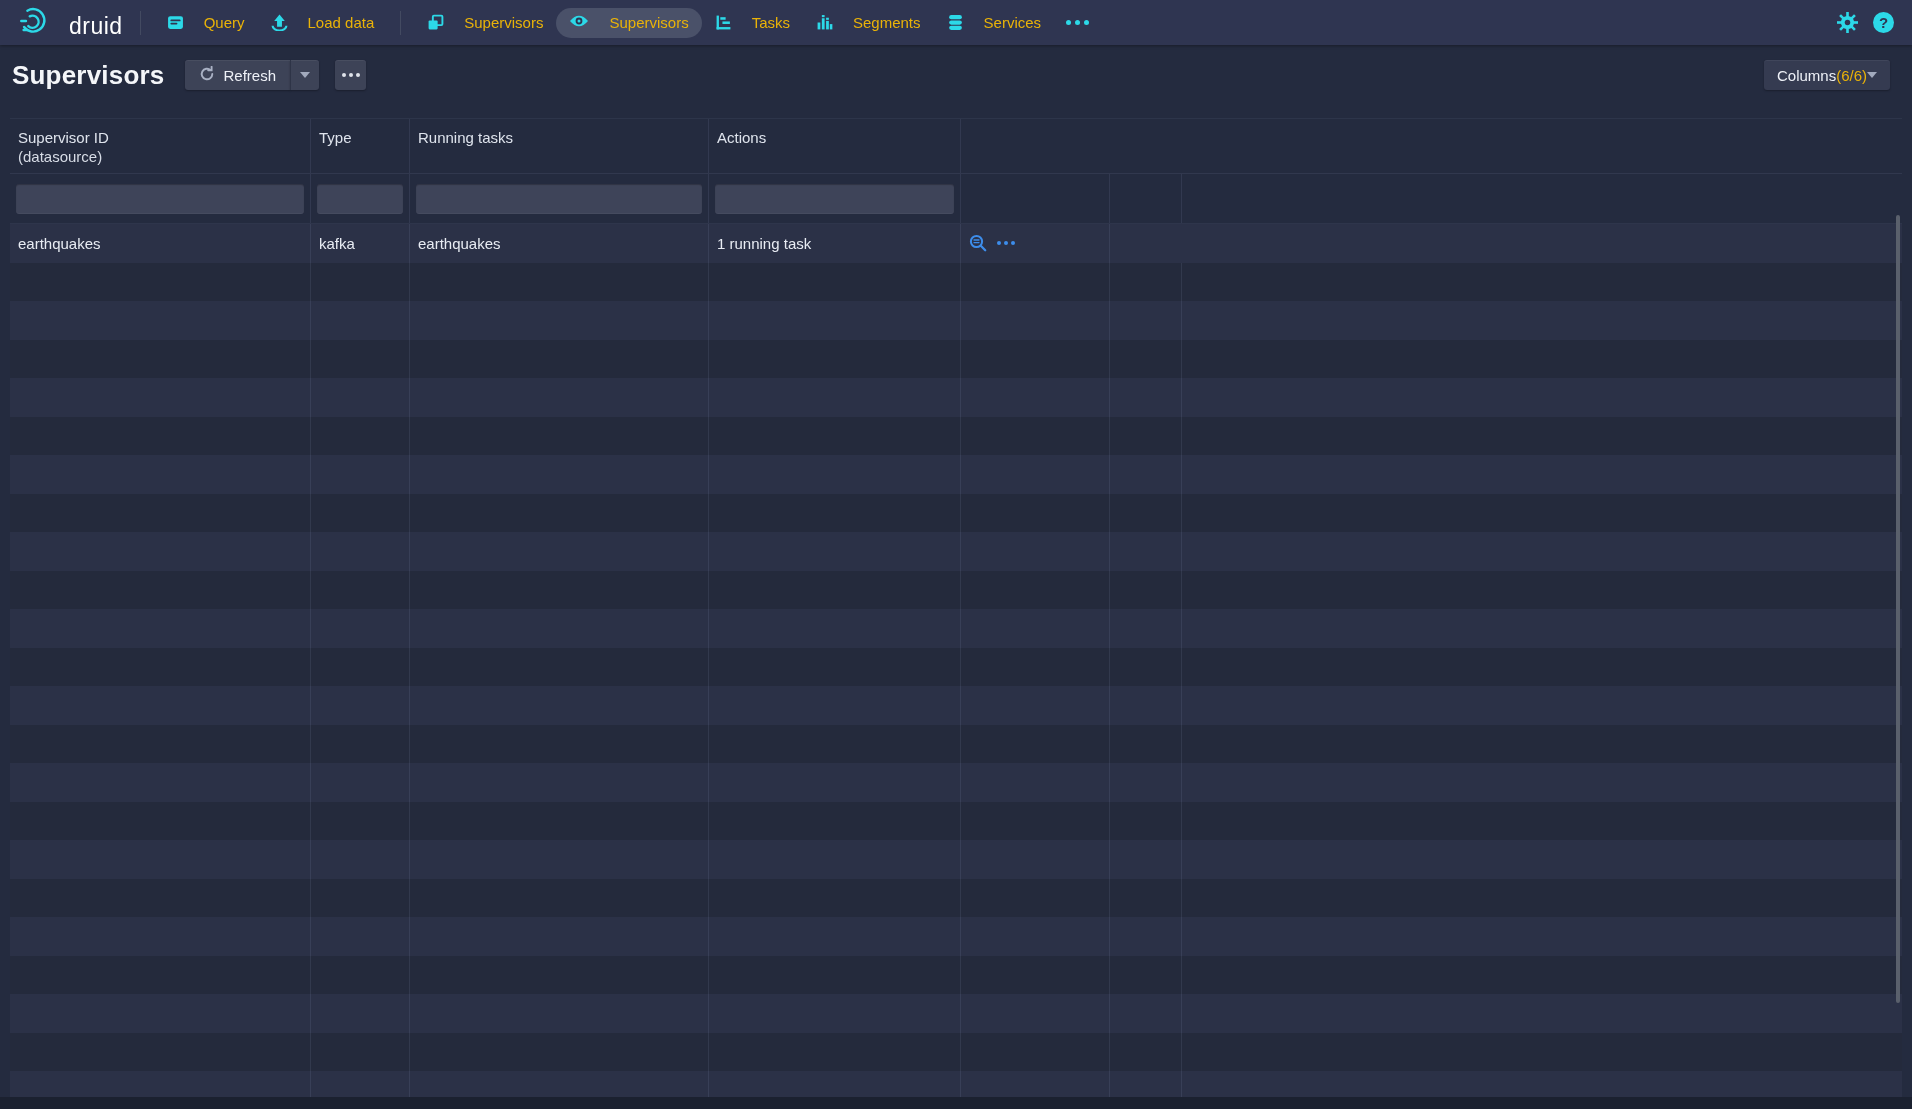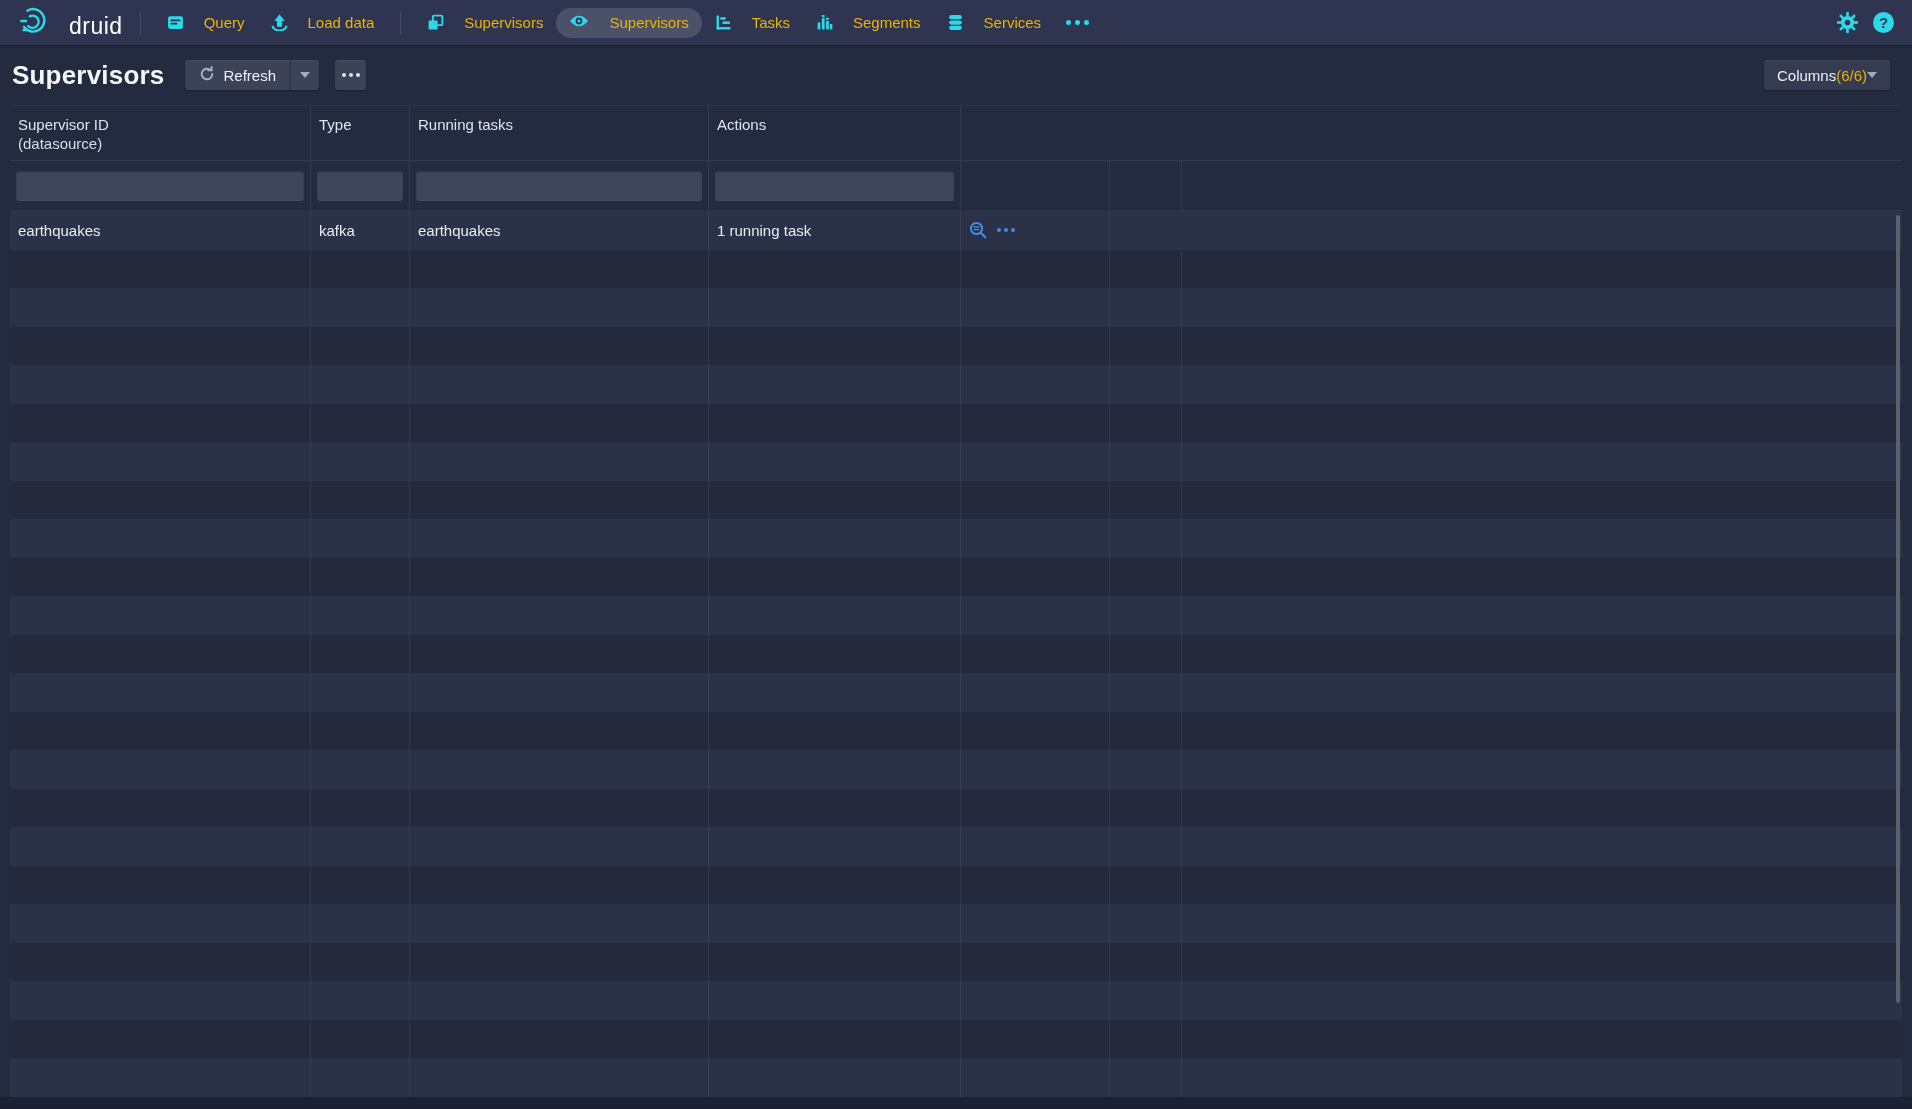--- a/index.html
+++ b/index.html
@@ -56,21 +56,21 @@
   .btn-more { width:31px; margin-left:16px; gap:3px; }
   .btn-more i, .action-more i { width:4px; height:4px; border-radius:50%; background:#dfe3ea; display:block; }
   .caret-down {
     width:0; height:0; border-left:5px solid transparent; border-right:5px solid transparent;
     border-top:6px solid #a2aabd;
   }
   .btn-columns { margin-left:auto; margin-right:10px; padding:0 13px; background:#353b51; }
   .muted { color:#eab308; }
 
   
-  .sup-table { margin:0 10px; width:1892px; position:relative; }
+  .sup-table { margin:13px 10px; width:1892px; position:relative; }
   .trow { display:grid; grid-template-columns:301px 99px 299px 252px 149px 72px minmax(0,1fr); }
   .tcell {
     border-right:1px solid rgba(140,152,184,.14);
     padding:0 8px; display:flex; align-items:center; overflow:hidden;
     font-size:15px; color:#e8ecf3; white-space:nowrap;
   }
   .tcell.filler { border-right:none; }
   .thead-row { height:56px; border-top:1px solid rgba(140,152,184,.09); border-bottom:1px solid rgba(140,152,184,.12); }
   .thead-row .tcell { align-items:flex-start; padding-top:10px; flex-direction:column; gap:2px; color:#dfe4ed; cursor:pointer; }
   .th-sub { font-size:15px; color:#d7dce6; }

